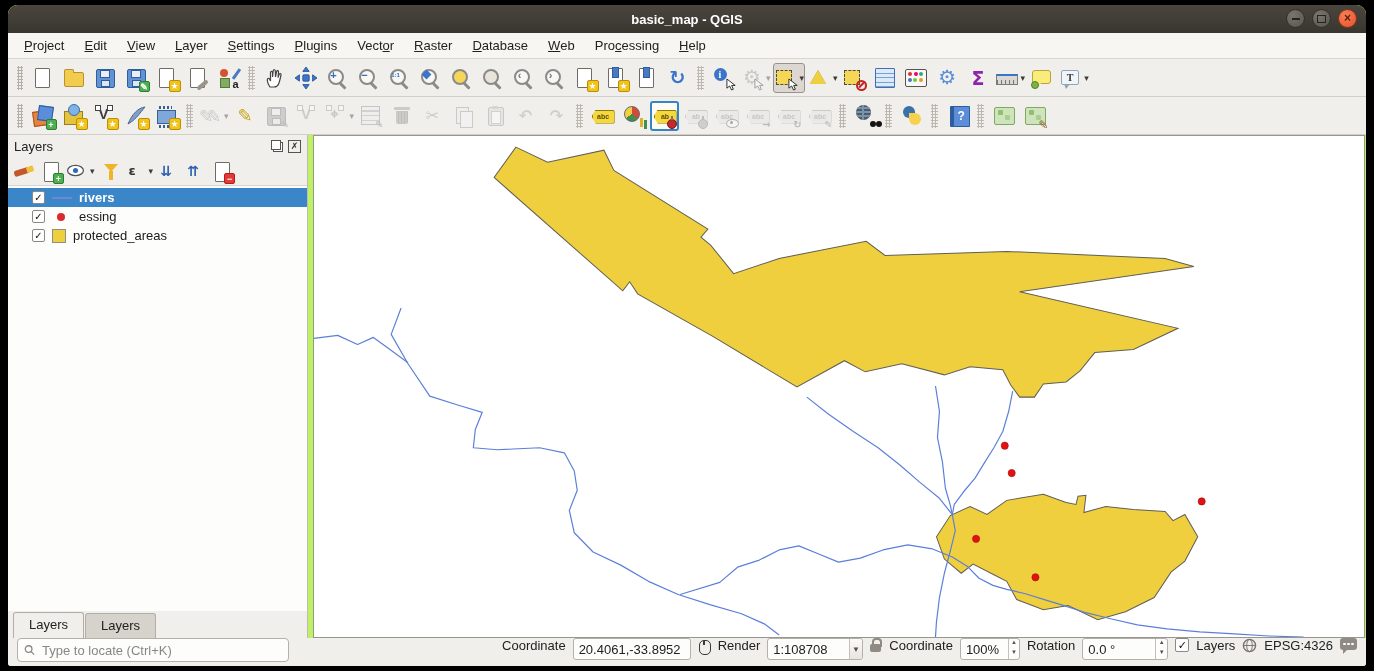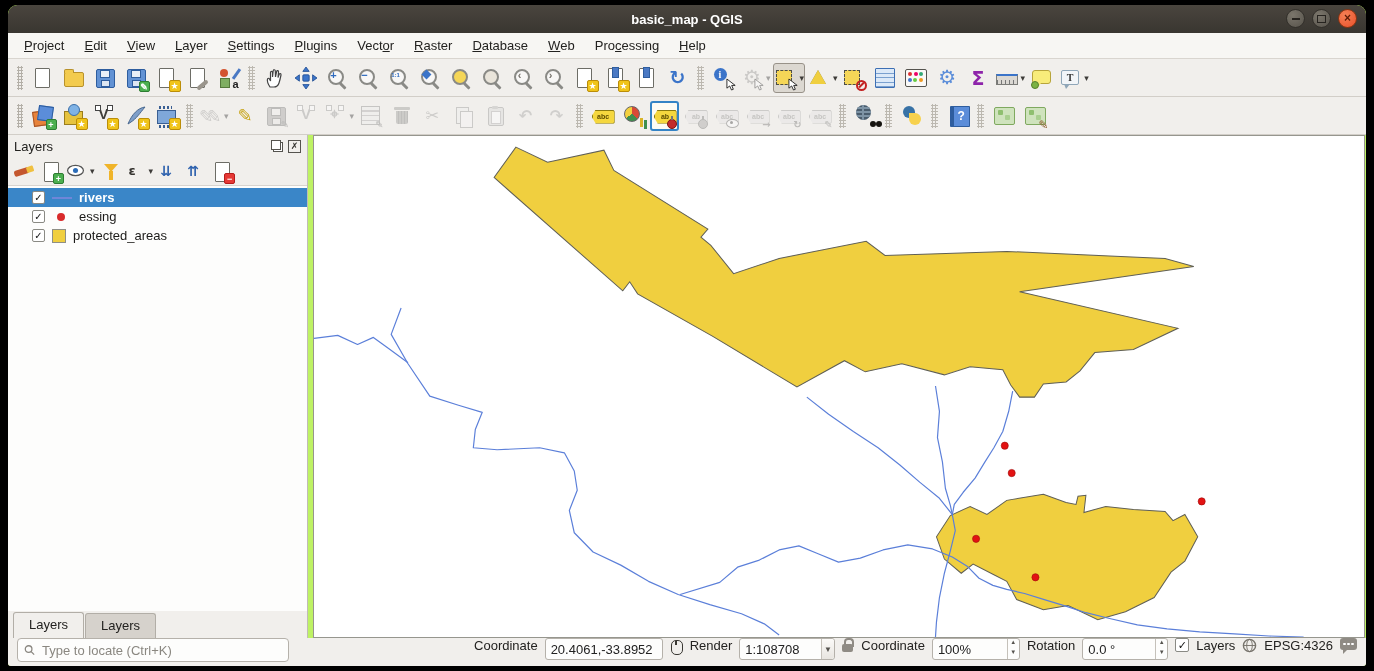--- a/index.html
+++ b/index.html
@@ -745,21 +745,21 @@
       <input value="20.4061,-33.8952" style="">
     </div>
     <span class="mouseI"></span>
     <span class="slabel">Render</span>
     <div class="sfield" style="width:96px">
       <input value="1:108708" style="">
       <span class="cbtn">▼</span>
     </div>
     <span class="lockI"></span>
     <span class="slabel">Coordinate</span>
-    <div class="sfield" style="width:88px">
+    <div class="sfield" style="width:60px">
       <input value="100%" style="">
       <span class="spincol">
           <span>▲</span>
           <span>▼</span>
         </span>
     </div>
     <span class="slabel">Rotation</span>
     <div class="sfield" style="width:86px">
       <input value="0.0 °" style="">
       <span class="spincol">

